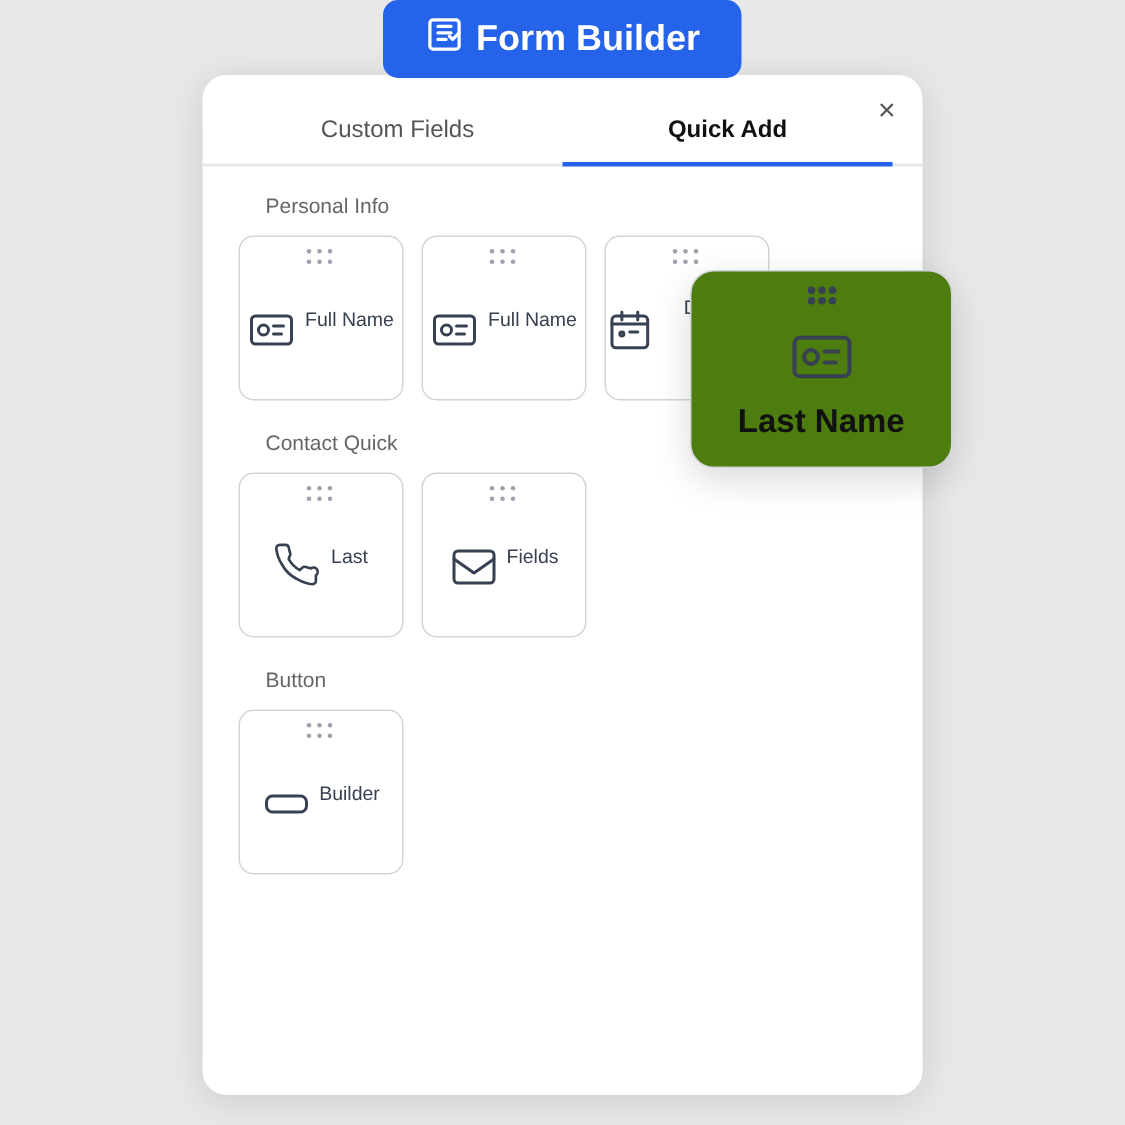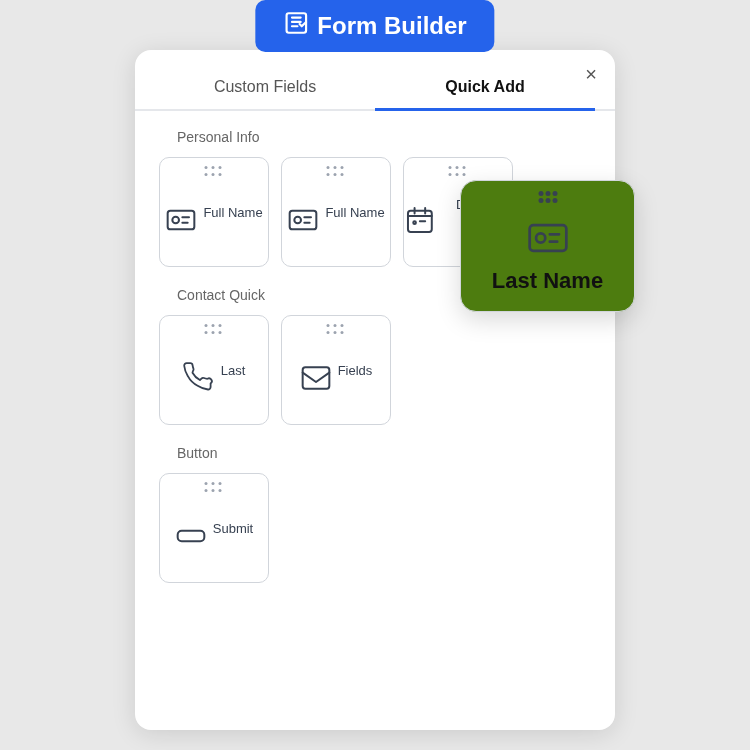--- a/index.html
+++ b/index.html
@@ -334,21 +334,21 @@
               <span></span>
                 <span></span>
                 <span></span>
               <span></span>
                 <span></span>
                 <span></span>
             </div>
             <svg class="icon-svg" viewBox="0 0 24 24" fill="none" stroke="#374151" stroke-width="1.5" stroke-linecap="round" stroke-linejoin="round" style="margin-top:16px">
               <rect x="2" y="8" width="20" height="8" rx="3"></rect>
             </svg>
-            <span class="field-label">Submit</span>
+            <span class="field-label">Builder</span>
           </div>
 
         </div>
       </div>
 
     </div>
 
     <div class="floating-card">
       <div class="drag-dots">
         <span></span>

